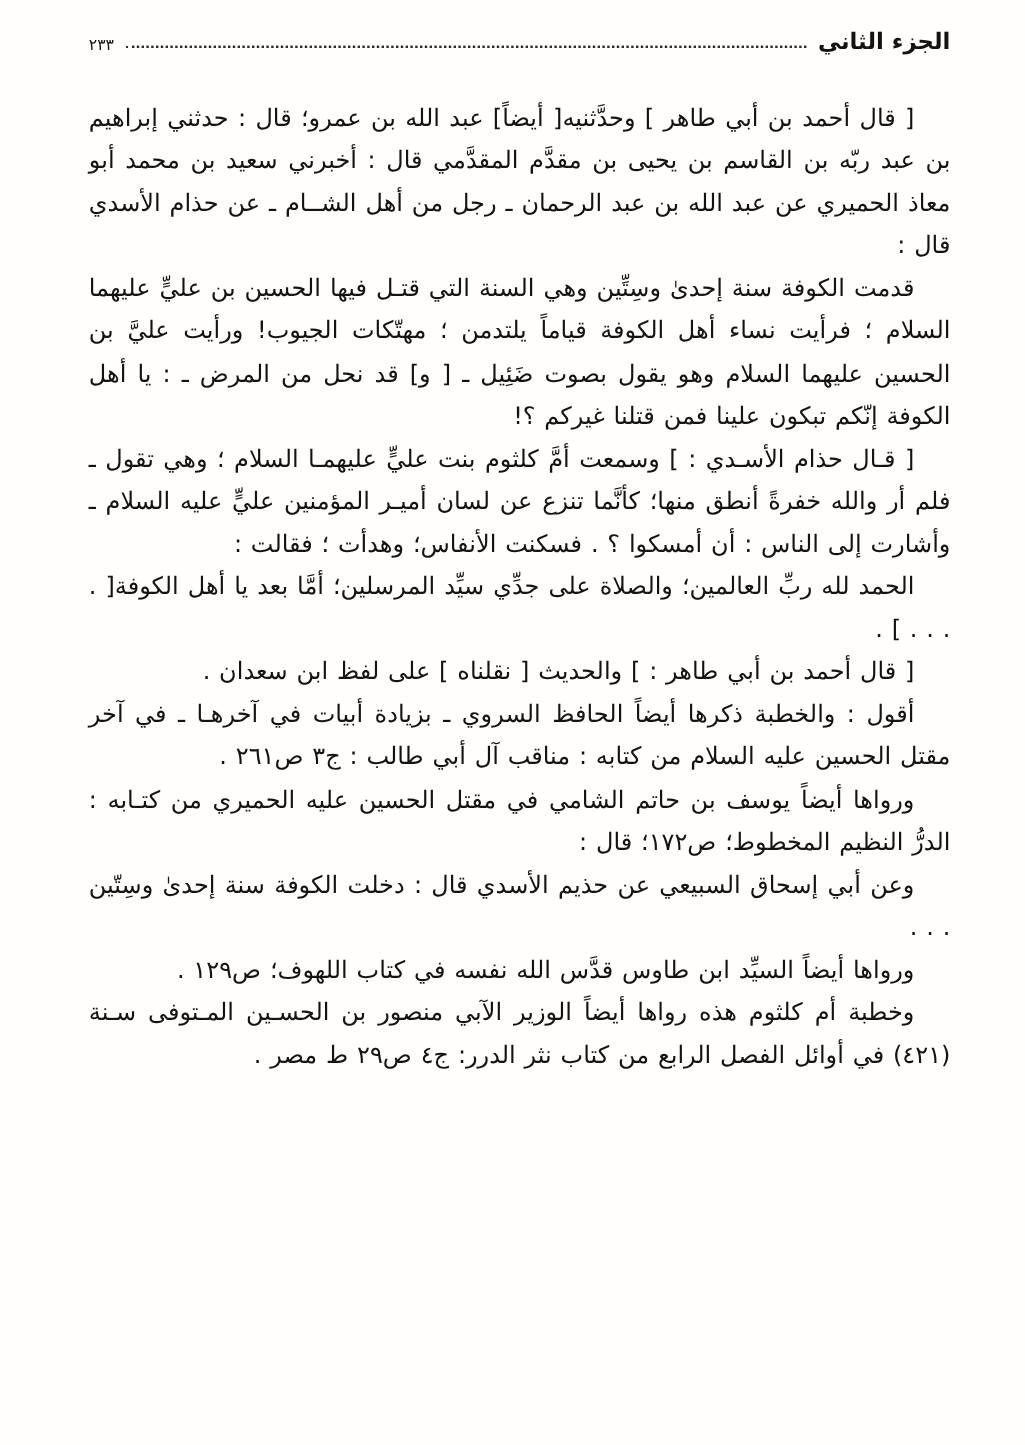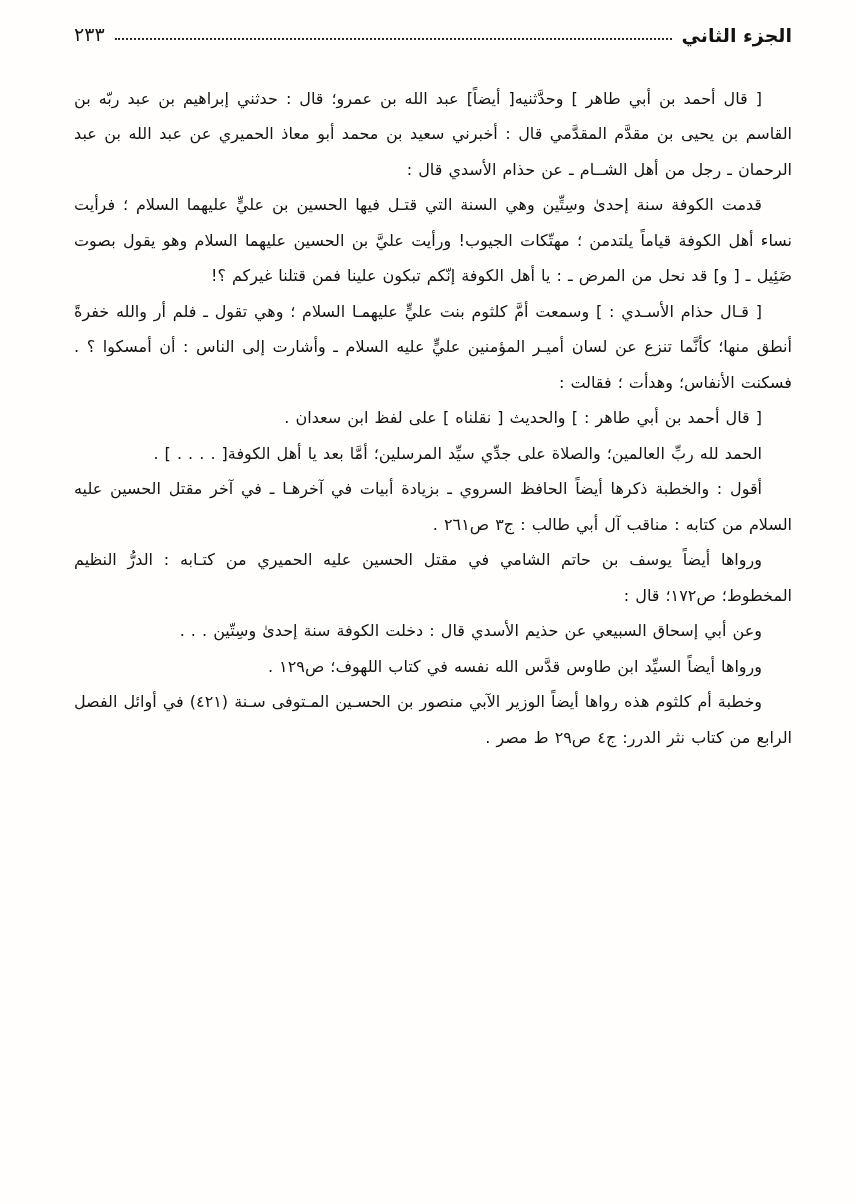--- a/index.html
+++ b/index.html
@@ -31,28 +31,27 @@
     white-space: nowrap;
     line-height: 1.2;
   }
   .dotted-leader {
     flex: 1 1 auto;
     border-bottom: 2.5px dotted #2a2a2a;
     margin: 0 10px 7px 10px;
     height: 0;
   }
   .page-number {
-    font-size: 19px;
+    font-size: 13px;
     white-space: nowrap;
     line-height: 1.2;
-    font-family: Liberation Serif, serif;
   }
   .page-body p.para {
     margin: 0;
-    font-size: 16px;
+    font-size: 20px;
     line-height: 35.5px;
     text-align: justify;
     text-indent: 30px;
     word-spacing: 1px;
   }
 </style>
 </head>
 <body>
 
 <div class="page">
@@ -60,22 +59,22 @@
   <header class="page-header">
     <span class="part-title">الجزء الثاني</span>
     <span class="dotted-leader"></span>
     <span class="page-number">٢٣٣</span>
   </header>
 
   <main class="page-body">
       <p class="para">[ قال أحمد بن أبي طاهر ] وحدَّثنيه[ أيضاً] عبد الله بن عمرو؛ قال : حدثني إبراهيم بن عبد ربّه بن القاسم بن يحيى بن مقدَّم المقدَّمي قال : أخبرني سعيد بن محمد أبو معاذ الحميري عن عبد الله بن عبد الرحمان ـ رجل من أهل الشــام ـ عن حذام الأسدي قال :</p>
       <p class="para">قدمت الكوفة سنة إحدىٰ وسِتِّين وهي السنة التي قتـل فيها الحسين بن عليٍّ عليهما السلام ؛ فرأيت نساء أهل الكوفة قياماً يلتدمن ؛ مهتّكات الجيوب! ورأيت عليَّ بن الحسين عليهما السلام وهو يقول بصوت ضَئِيل ـ [ و] قد نحل من المرض ـ : يا أهل الكوفة إنّكم تبكون علينا فمن قتلنا غيركم ؟!</p>
       <p class="para">[ قـال حذام الأسـدي : ] وسمعت أمَّ كلثوم بنت عليٍّ عليهمـا السلام ؛ وهي تقول ـ فلم أر والله خفرةً أنطق منها؛ كأنَّما تنزع عن لسان أميـر المؤمنين عليٍّ عليه السلام ـ وأشارت إلى الناس : أن أمسكوا ؟ . فسكنت الأنفاس؛ وهدأت ؛ فقالت :</p>
+      <p class="para">الحمد لله ربِّ العالمين؛ والصلاة على جدِّي سيِّد المرسلين؛ أمَّا بعد يا أهل الكوفة[ . . . . ] .</p>
       <p class="para">[ قال أحمد بن أبي طاهر : ] والحديث [ نقلناه ] على لفظ ابن سعدان .</p>
-      <p class="para">الحمد لله ربِّ العالمين؛ والصلاة على جدِّي سيِّد المرسلين؛ أمَّا بعد يا أهل الكوفة[ . . . . ] .</p>
       <p class="para">أقول : والخطبة ذكرها أيضاً الحافظ السروي ـ بزيادة أبيات في آخرهـا ـ في آخر مقتل الحسين عليه السلام من كتابه : مناقب آل أبي طالب : ج٣ ص٢٦١ .</p>
       <p class="para">ورواها أيضاً يوسف بن حاتم الشامي في مقتل الحسين عليه الحميري من كتـابه : الدرُّ النظيم المخطوط؛ ص١٧٢؛ قال :</p>
       <p class="para">وعن أبي إسحاق السبيعي عن حذيم الأسدي قال : دخلت الكوفة سنة إحدىٰ وسِتّين . . .</p>
       <p class="para">ورواها أيضاً السيِّد ابن طاوس قدَّس الله نفسه في كتاب اللهوف؛ ص١٢٩ .</p>
       <p class="para">وخطبة أم كلثوم هذه رواها أيضاً الوزير الآبي منصور بن الحسـين المـتوفى سـنة (٤٢١) في أوائل الفصل الرابع من كتاب نثر الدرر: ج٤ ص٢٩ ط مصر .</p>
     </main>
 
 </div>
 
 </body></html>

